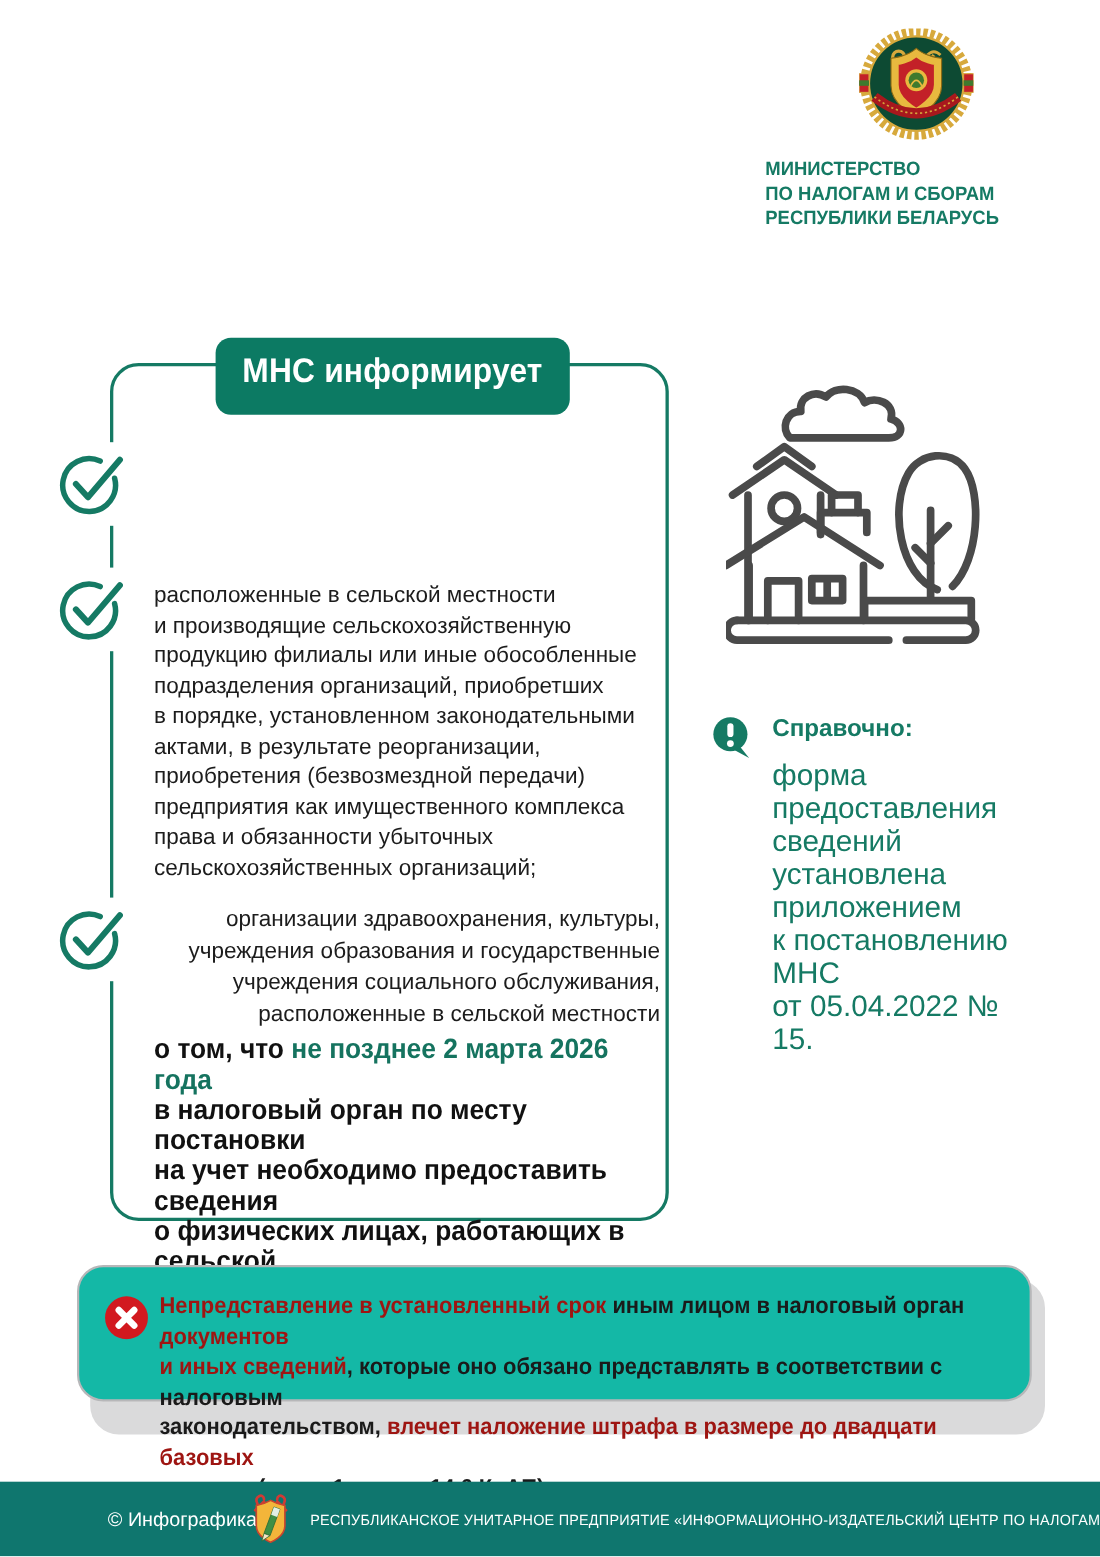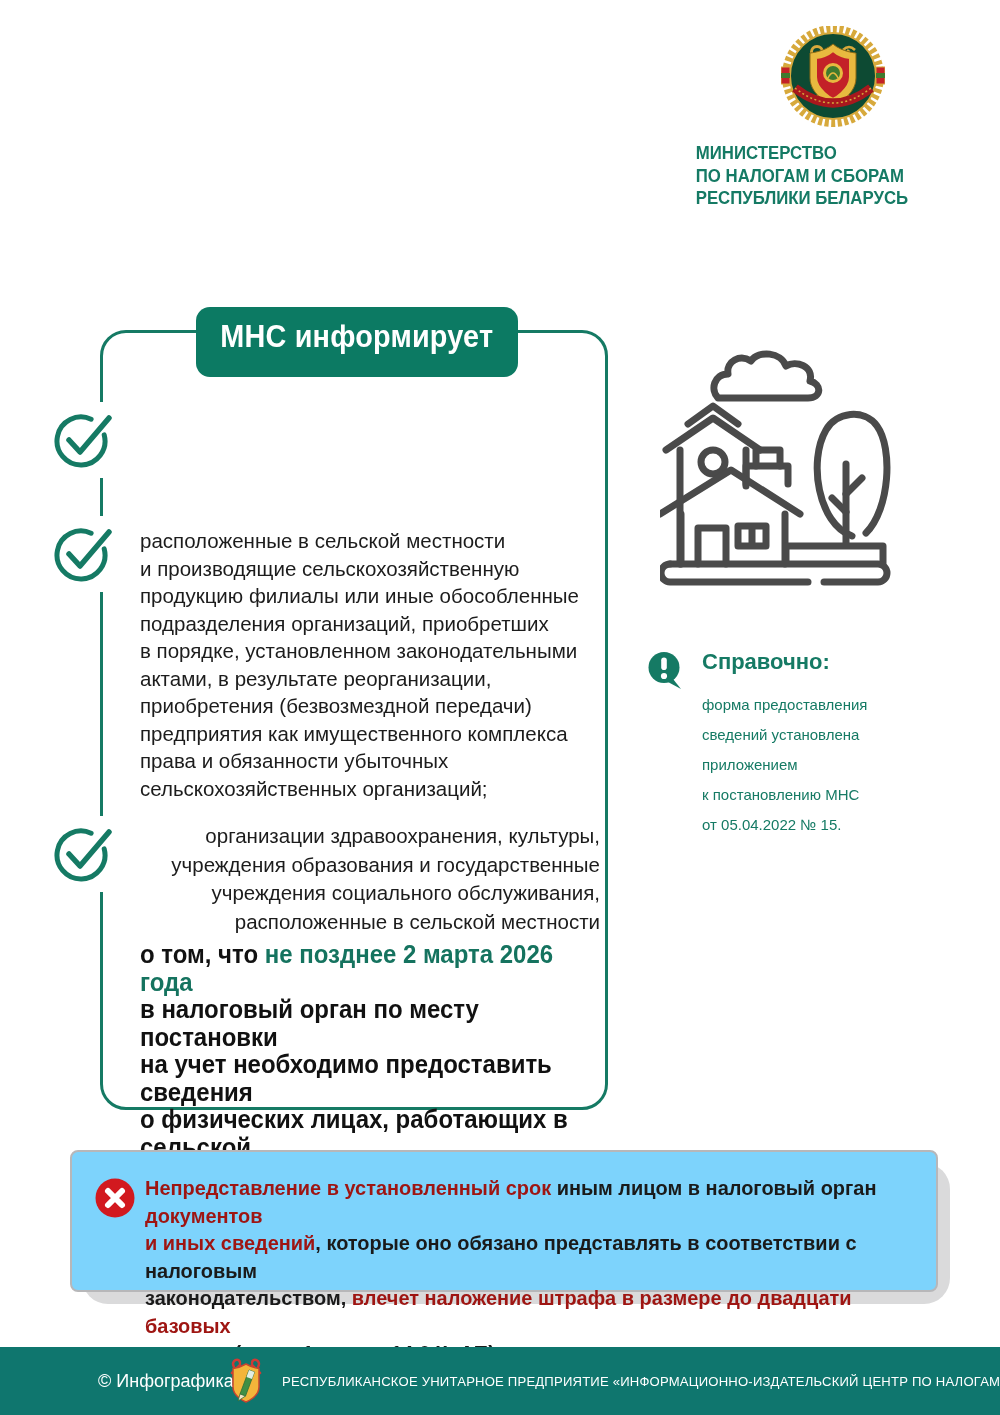--- a/index.html
+++ b/index.html
@@ -62,30 +62,30 @@
   .check-0 { top:402px; } .check-1 { top:516px; } .check-2 { top:816px; }
   
   .village { position:absolute; left:660px; top:346px; }
   .reference-icon { position:absolute; left:647px; top:651px; }
   .reference-title {
     position:absolute; left:702px; top:647px; margin:0;
     color:#157a64; font-weight:bold; font-size:22px; line-height:30px;
   }
   .reference-text {
     position:absolute; left:702px; top:690px; width:240px; margin:0;
-    color:#157a64; font-size:15px; line-height:30px; white-space:pre-line;
+    color:#157a64; font-size:27px; line-height:30px; white-space:pre-line;
   }
   
   .warn-shadow {
     position:absolute; left:82px; top:1163px; width:868px; height:141px;
     background:#dadadb; border-radius:26px;
   }
   .warn-box {
-    position:absolute; left:70px; top:1150px; width:868px; height:142px;
-    background:#7dd3fc; border:2px solid #b7b7b9; border-radius:8px;
+    position:absolute; left:70px; top:1150px; width:868px; height:124px;
+    background:#14b8a6; border:2px solid #b7b7b9; border-radius:24px;
     box-sizing:border-box;
   }
   .warn-icon { position:absolute; left:23px; top:26px; }
   .warn-text {
     position:absolute; left:73px; top:22px; width:820px; margin:0;
     font-weight:bold; font-size:21px; line-height:27.5px;
     white-space:pre-line; transform:scaleX(.95); transform-origin:0 0;
   }
   .red  { color:#9e1512; }
   .dark { color:#1a1a1a; }

